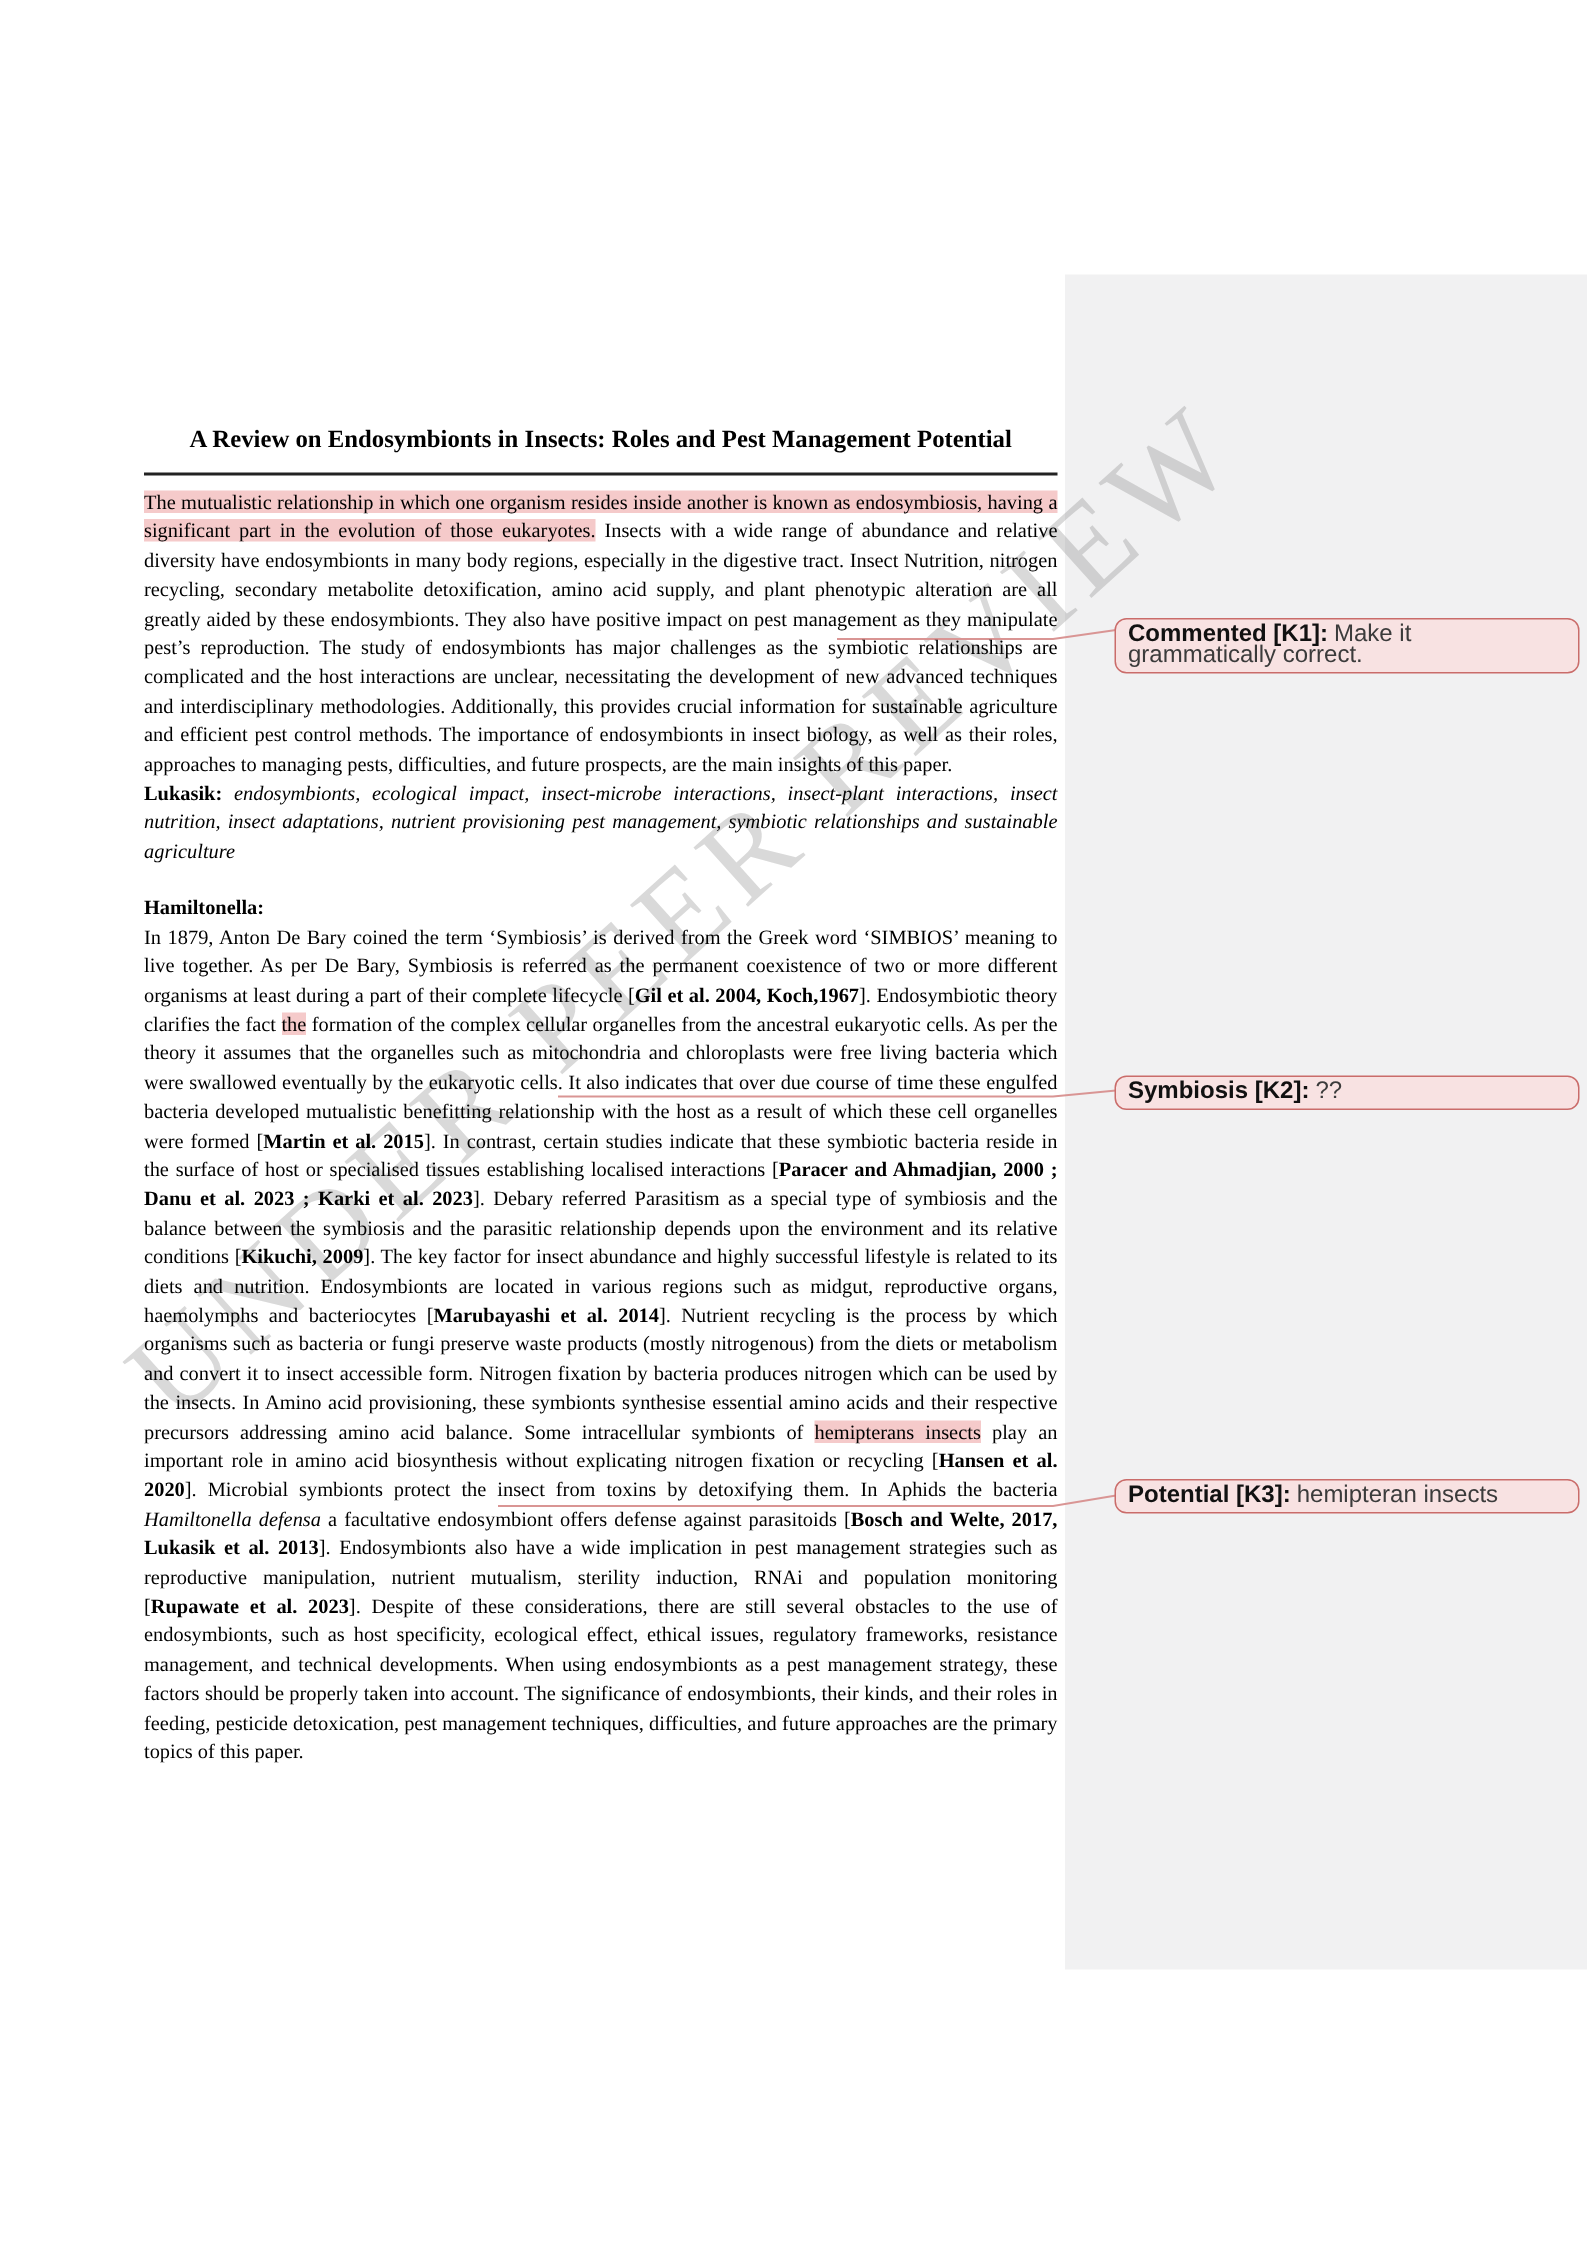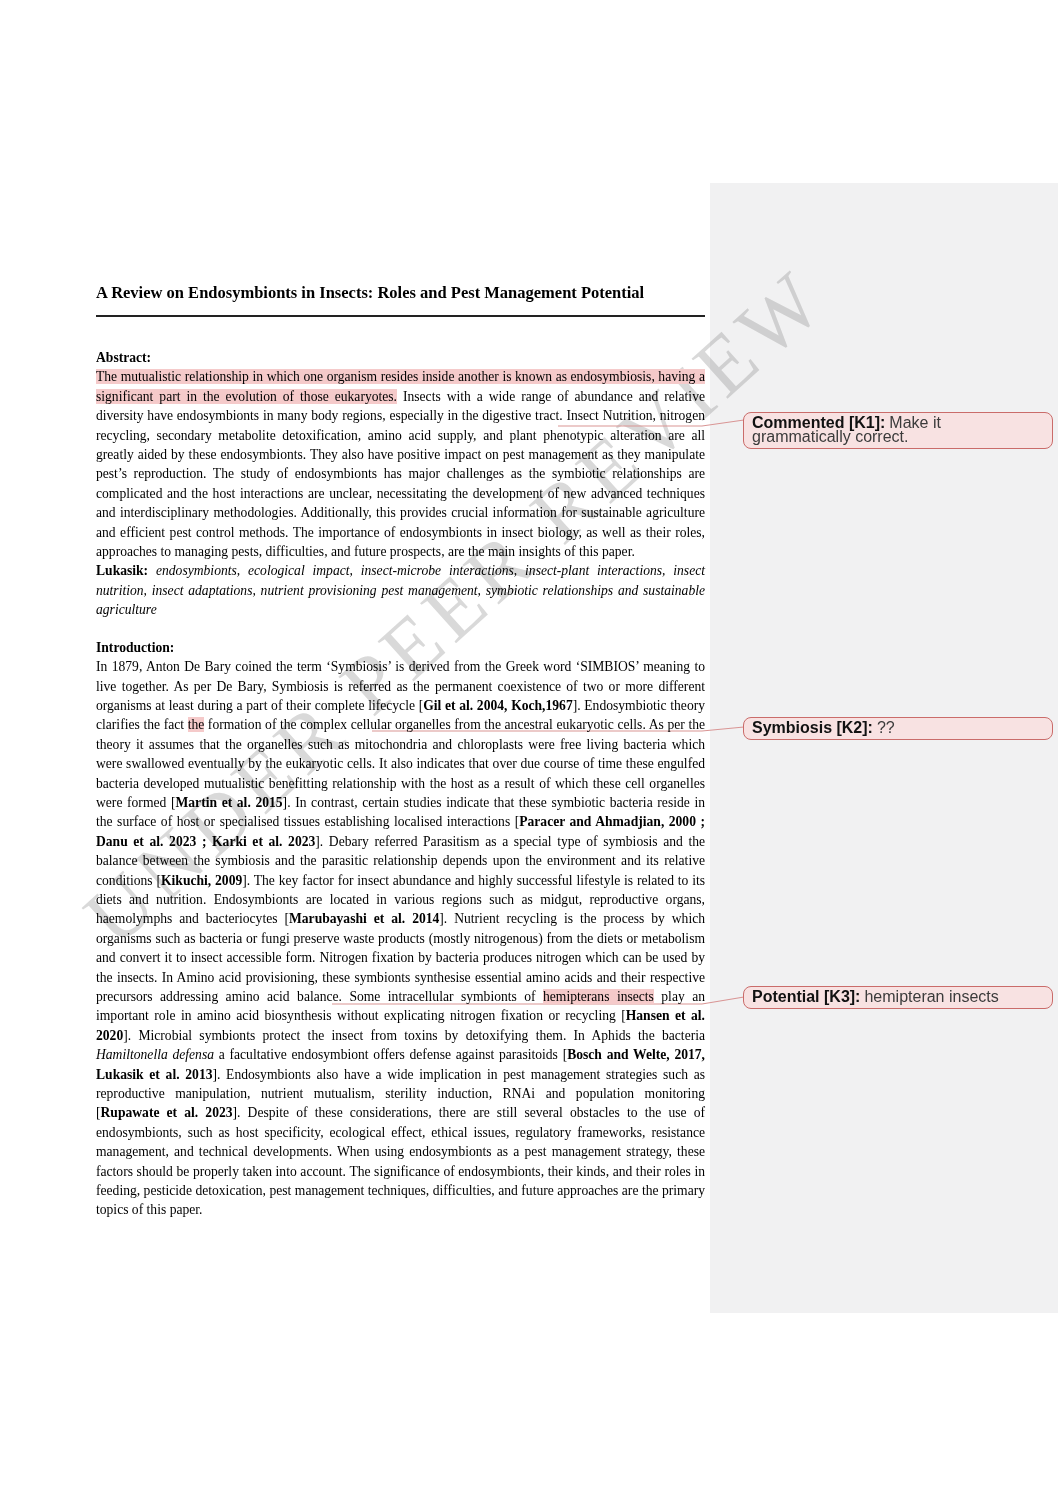--- a/index.html
+++ b/index.html
@@ -45,21 +45,21 @@
     left: 96px;
     top: 281px;
     width: 609px;
     z-index: 1;
   }
   .title {
     margin: 0;
     font-size: 16.5px;
     line-height: 23px;
     font-weight: bold;
-    text-align: left;
+    text-align: center;
   }
   .rule {
     margin-top: 11px;
     border: 0;
     border-top: 2px solid #222;
     height: 0;
   }
   .heading {
     margin: 0;
     margin-top: 31px;
@@ -121,26 +121,25 @@
   <svg class="connectors" viewBox="0 0 1058 1497">
     <polyline points="558,426 702,426 744,420" fill="none" style="stroke:var(--connector,#d99594);stroke-width:1.2"></polyline>
     <polyline points="372,731 702,731 744,727" fill="none" style="stroke:var(--connector,#d99594);stroke-width:1.2"></polyline>
     <polyline points="332,1004 702,1004 744,997" fill="none" style="stroke:var(--connector,#d99594);stroke-width:1.2"></polyline>
   </svg>
 
   <div class="doc">
     <h1 class="title">A Review on Endosymbionts in Insects: Roles and Pest Management Potential</h1>
     <hr class="rule">
 
-    <p class="heading">Abstract:</p>
     <p class="body"><span class="hl">The mutualistic relationship in which one organism resides inside another is known as endosymbiosis, having a significant part in the evolution of those eukaryotes.</span><span> Insects with a wide range of abundance and relative diversity have endosymbionts in many body regions, especially in the digestive tract. Insect Nutrition, nitrogen recycling, secondary metabolite detoxification, amino acid supply, and plant phenotypic alteration are all greatly aided by these endosymbionts. They also have positive impact on pest management as they manipulate pest’s reproduction. The study of endosymbionts has major challenges as the symbiotic relationships are complicated and the host interactions are unclear, necessitating the development of new advanced techniques and interdisciplinary methodologies. Additionally, this provides crucial information for sustainable agriculture and efficient pest control methods. The importance of endosymbionts in insect biology, as well as their roles, approaches to managing pests, difficulties, and future prospects, are the main insights of this paper.</span></p>
 
     <p class="body keywords-italic"><span class="kw-label">Lukasik:</span><span> endosymbionts, ecological impact, insect-microbe interactions, insect-plant interactions, insect nutrition, insect adaptations, nutrient provisioning pest management, symbiotic relationships and sustainable agriculture</span></p>
 
-    <p class="heading intro-gap">Introduction:</p>
+    <p class="heading intro-gap">Hamiltonella:</p>
     <p class="body"><span>In 1879, Anton De Bary coined the term ‘Symbiosis’ is derived from the Greek word ‘SIMBIOS’ meaning to live together. As per De Bary, Symbiosis is referred as the permanent coexistence of two or more different organisms at least during a part of their complete lifecycle [</span><span class="b">Gil et al. 2004, Koch,1967</span><span>]. Endosymbiotic theory clarifies the fact </span><span class="hl">the</span><span> formation of the complex cellular organelles from the ancestral eukaryotic cells. As per the theory it assumes that the organelles such as mitochondria and chloroplasts were free living bacteria which were swallowed eventually by the eukaryotic cells. It also indicates that over due course of time these engulfed bacteria developed mutualistic benefitting relationship with the host as a result of which these cell organelles were formed [</span><span class="b">Martin et al. 2015</span><span>]. In contrast, certain studies indicate that these symbiotic bacteria reside in the surface of host or specialised tissues establishing localised interactions [</span><span class="b">Paracer and Ahmadjian, 2000 ; Danu et al. 2023 ; Karki et al. 2023</span><span>]. Debary referred Parasitism as a special type of symbiosis and the balance between the symbiosis and the parasitic relationship depends upon the environment and its relative conditions [</span><span class="b">Kikuchi, 2009</span><span>]. The key factor for insect abundance and highly successful lifestyle is related to its diets and nutrition. Endosymbionts are located in various regions such as midgut, reproductive organs, haemolymphs and bacteriocytes [</span><span class="b">Marubayashi et al. 2014</span><span>]. Nutrient recycling is the process by which organisms such as bacteria or fungi preserve waste products (mostly nitrogenous) from the diets or metabolism and convert it to insect accessible form. Nitrogen fixation by bacteria produces nitrogen which can be used by the insects. In Amino acid provisioning, these symbionts synthesise essential amino acids and their respective precursors addressing amino acid balance. Some intracellular symbionts of </span><span class="hl">hemipterans insects</span><span> play an important role in amino acid biosynthesis without explicating nitrogen fixation or recycling [</span><span class="b">Hansen et al. 2020</span><span>]. Microbial symbionts protect the insect from toxins by detoxifying them. In Aphids the bacteria </span><span class="i">Hamiltonella defensa</span><span> a facultative endosymbiont offers defense against parasitoids [</span><span class="b">Bosch and Welte, 2017, Lukasik et al. 2013</span><span>]. Endosymbionts also have a wide implication in pest management strategies such as reproductive manipulation, nutrient mutualism, sterility induction, RNAi and population monitoring [</span><span class="b">Rupawate et al. 2023</span><span>]. Despite of these considerations, there are still several obstacles to the use of endosymbionts, such as host specificity, ecological effect, ethical issues, regulatory frameworks, resistance management, and technical developments. When using endosymbionts as a pest management strategy, these factors should be properly taken into account. The significance of endosymbionts, their kinds, and their roles in feeding, pesticide detoxication, pest management techniques, difficulties, and future approaches are the primary topics of this paper.</span></p>
   </div>
 
   <div class="comment-box" style="top:412px"><span class="comment-label">Commented [K1]:</span><span class="comment-text">Make it grammatically correct.</span></div>
 
   <div class="comment-box" style="top:717px"><span class="comment-label">Symbiosis [K2]:</span><span class="comment-text">??</span></div>
 
   <div class="comment-box" style="top:986px"><span class="comment-label">Potential [K3]:</span><span class="comment-text">hemipteran insects</span></div>
 
 </div>

